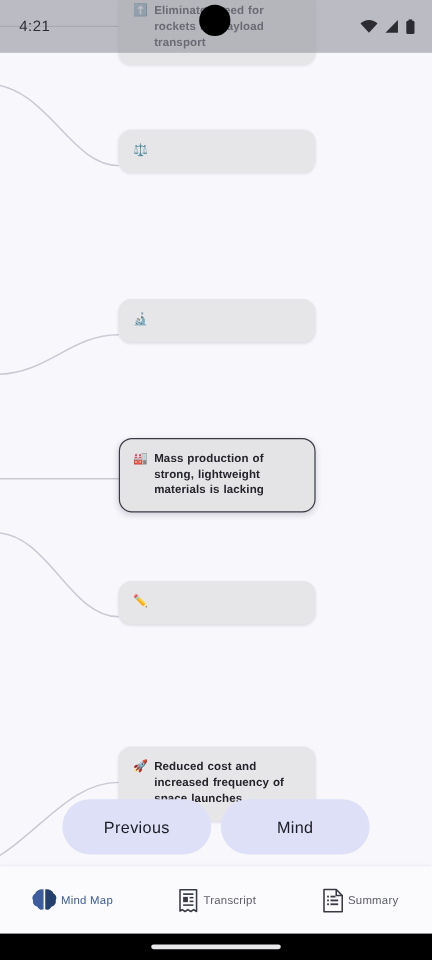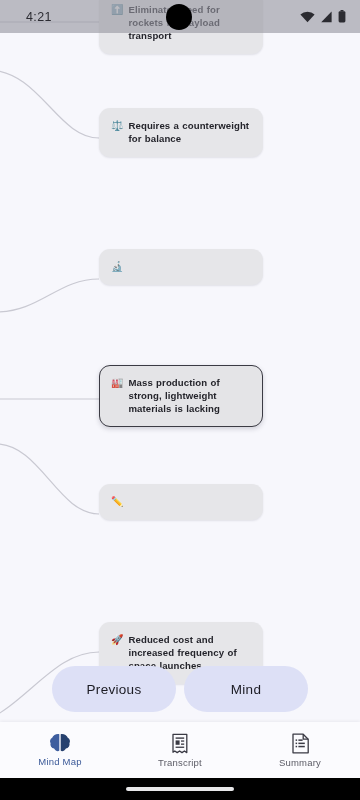--- a/index.html
+++ b/index.html
@@ -88,26 +88,26 @@
     font-family:"Liberation Sans", sans-serif;
     font-size:13.5px;
     letter-spacing:.3px;
     cursor:pointer;
   }
 
   
   #statusbar {
     position:absolute;
     left:0; top:0;
-    width:360px; height:33px;
+    width:360px; height:44px;
     background:rgba(150,150,160,.62);
     display:flex;
     align-items:center;
     justify-content:space-between;
-    padding:0 14px 0 26px;
+    padding:0 14px 0 16px;
     z-index:30;
   }
   #clock {
     font-size:12.5px;
     color:#2c2c33;
     letter-spacing:.4px;
   }
   #sysicons { display:flex; align-items:center; gap:5px; }
   #sysicons svg { display:block; }
 
@@ -127,23 +127,22 @@
     width:360px; height:56px;
     background:#fbfbfe;
     display:flex;
     align-items:center;
     z-index:20;
     box-shadow:0 -1px 3px rgba(20,20,40,.06);
   }
   .tab {
     flex:1 1 0;
     display:flex;
-    flex-direction:column;
-    align-items:center;
-    justify-content:space-between;
+    align-items:center;
+    justify-content:center;
     gap:3px;
     cursor:pointer;
   }
   .tab-label {
     font-size:9.5px;
     color:#5c5c66;
     letter-spacing:.2px;
   }
   .tab.active .tab-label { color:#3b5998; }
   .tab svg { display:block; }
@@ -182,21 +181,20 @@
       </g>
     </svg>
 
     <div class="node" style="left:99px; top:-8px;">
       <span class="node-emoji">⬆️</span>
       <span class="node-text">Eliminates need for rockets for payload transport</span>
     </div>
 
     <div class="node" style="left:99px; top:108px;">
       <span class="node-emoji">⚖️</span>
-      <span class="node-text">Requires a counterweight for balance</span>
     </div>
 
     <div class="node" style="left:99px; top:249px;">
       <span class="node-emoji">🔬</span>
     </div>
 
     <div class="node selected" style="left:99px; top:365px;">
       <span class="node-emoji">🏭</span>
       <span class="node-text">Mass production of strong, lightweight materials is lacking</span>
     </div>

